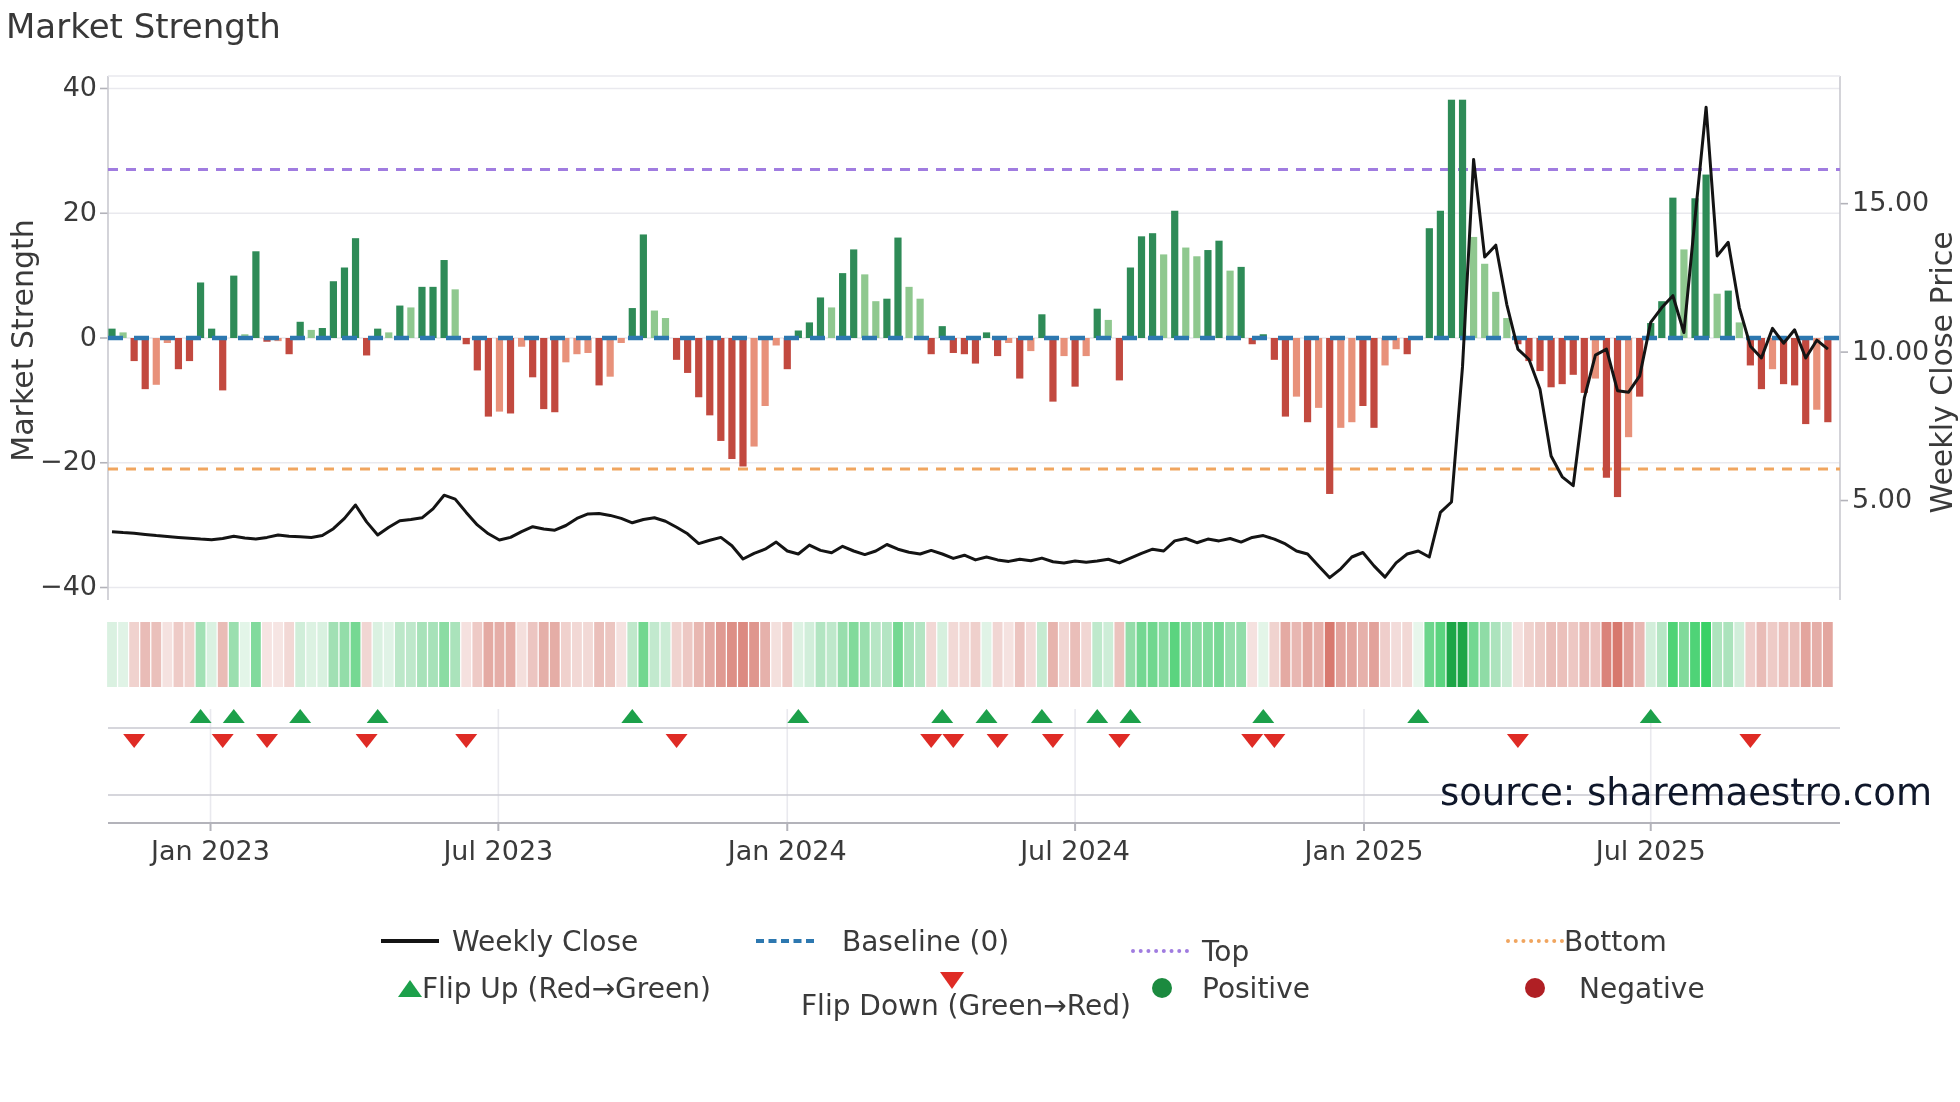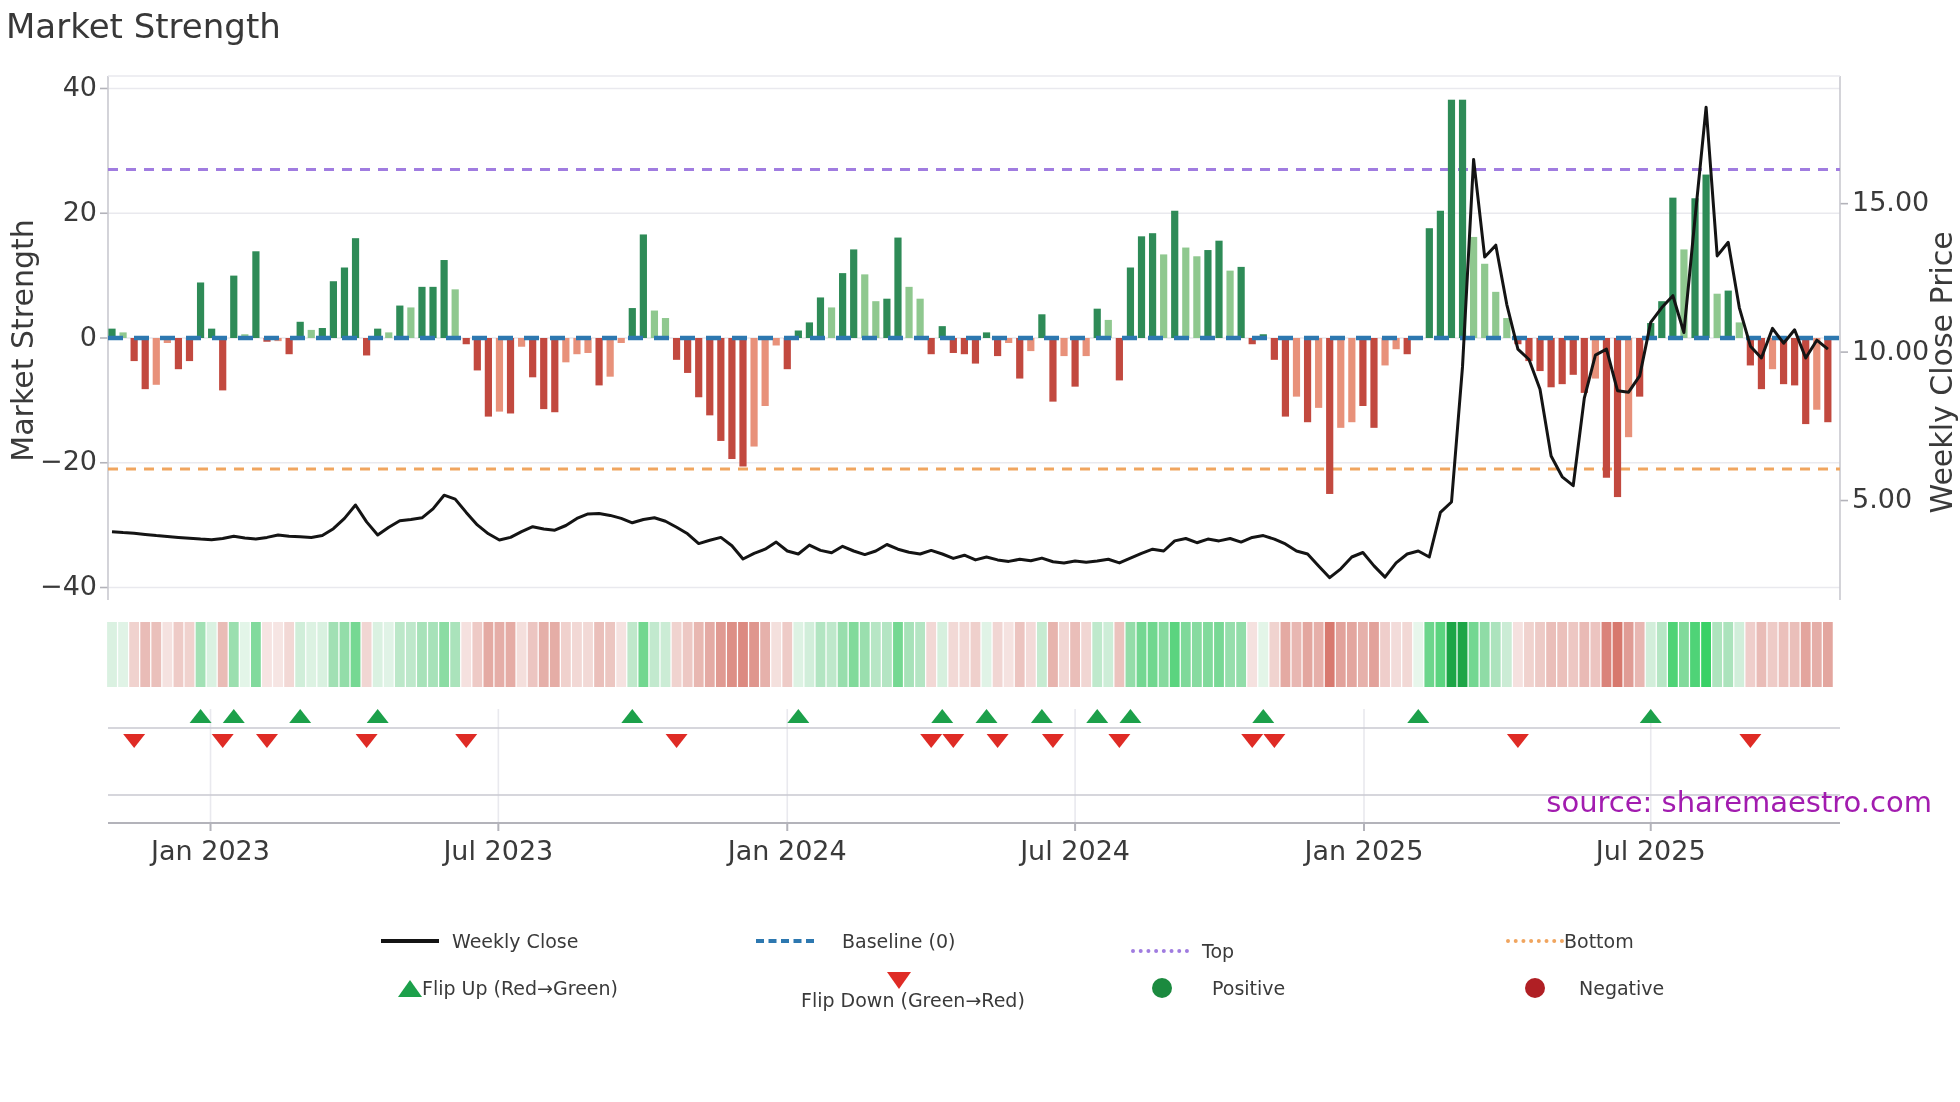--- a/index.html
+++ b/index.html
@@ -2,23 +2,23 @@
 <html><head>
 <meta charset="utf-8">
 <style>
   html,body{margin:0;padding:0;background:#ffffff;}
   body{font-family:"DejaVu Sans","Liberation Sans",sans-serif;color:#3a3a3a;}
   #fig{position:relative;width:1960px;height:1102px;background:#fff;overflow:hidden;}
   #title{position:absolute;left:6px;top:6px;font-size:34px;color:#383838;}
   .ylab{position:absolute;font-size:30px;color:#3a3a3a;white-space:nowrap;transform:rotate(-90deg);transform-origin:center center;}
   #ylab-left{left:-118px;top:323px;width:280px;text-align:center;}
   #ylab-right{left:1801px;top:356px;width:280px;text-align:center;}
-  #source{position:absolute;font-size:29px;color:#a21caf;right:28px;top:771px;margin-top:14px;}
+  #source{position:absolute;font-size:37px;color:#0f172a;right:28px;top:771px;}
   .legend-item{position:absolute;display:flex;align-items:center;height:32px;}
-  .legend-label{font-size:19px;color:#3a3a3a;white-space:nowrap;}
+  .legend-label{font-size:28px;color:#3a3a3a;white-space:nowrap;}
   .sw-line{width:58px;height:0;border-top:4px solid #141414;}
   .sw-dash{width:58px;height:0;border-top:4px dashed #2d78b0;}
   .sw-dot-purple{width:58px;height:0;border-top:4px dotted #a07ce0;}
   .sw-dot-orange{width:58px;height:0;border-top:4px dotted #f0a55f;}
   .sw-tri-up{width:0;height:0;border-left:12px solid transparent;border-right:12px solid transparent;border-bottom:17px solid #1ca04a;}
   .sw-tri-down{width:0;height:0;border-left:12px solid transparent;border-right:12px solid transparent;border-top:17px solid #df2b25;}
   .sw-circ-green{width:20px;height:20px;border-radius:50%;background:#1b8a3f;}
   .sw-circ-red{width:20px;height:20px;border-radius:50%;background:#b01f24;}
 </style>
 </head>
@@ -446,19 +446,19 @@
   <div class="legend-item" style="left:398px;top:972px;">
     <span class="sw-tri-up"></span>
     <span class="legend-label" style="">Flip Up (Red→Green)</span>
   </div>
   <div class="legend-item" style="left:773px;top:972px;flex-direction:column;">
     <span class="sw-tri-down"></span>
     <span class="legend-label" style="margin-left:28px;">Flip Down (Green→Red)</span>
   </div>
   <div class="legend-item" style="left:1152px;top:972px;">
     <span class="sw-circ-green"></span>
-    <span class="legend-label" style="margin-left:40px;">Positive</span>
+    <span class="legend-label" style="margin-left:30px;">Positive</span>
   </div>
   <div class="legend-item" style="left:1525px;top:972px;">
     <span class="sw-circ-red"></span>
     <span class="legend-label" style="margin-left:34px;">Negative</span>
   </div>
 </div>
 
 </body></html>

